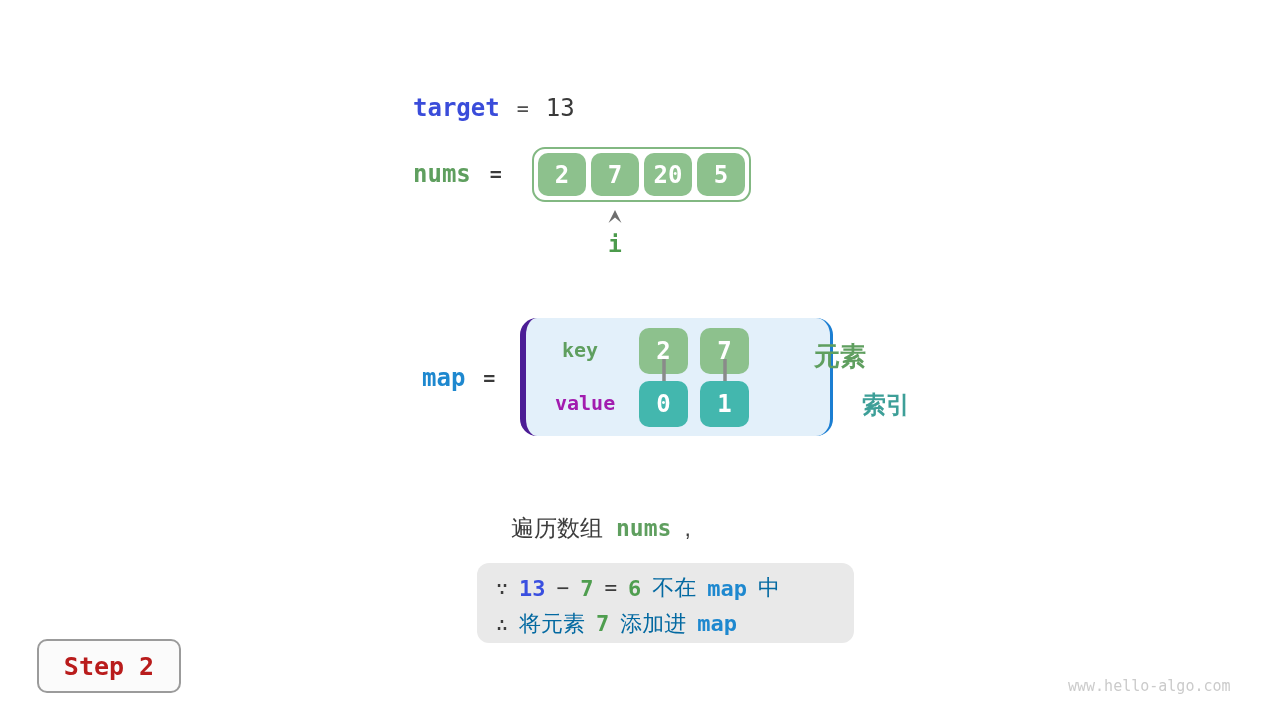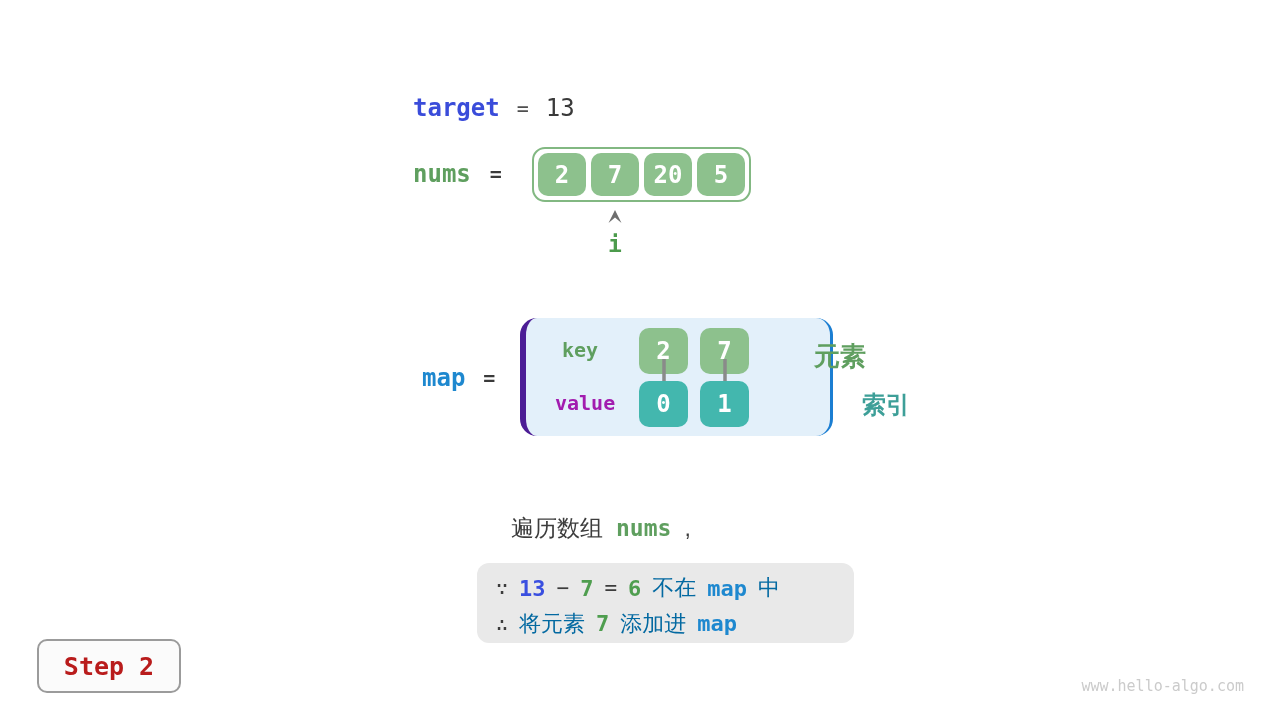--- a/index.html
+++ b/index.html
@@ -92,21 +92,21 @@
 
   
   .step-badge {
     left:37px; top:639px; width:144px; height:54px;
     background:#fbfbfb; border:2px solid #9b9b9b; border-radius:10px;
     display:flex; align-items:center; justify-content:center;
     color:#b91c1c; font-size:25px; font-weight:bold;
   }
 
   
-  .watermark { left:1068px; top:677px; width:176px; text-align:right;
+  .watermark { left:1068px; top:677px; width:176px; text-align:left;
     color:#cbcbcb; font-size:15px; }
 </style>
 </head>
 <body>
 
 <div class="canvas">
 
   <div class="abs row target-line">
     <span class="target-label mono">target</span>
     <span class="eq-thin mono">=</span>

